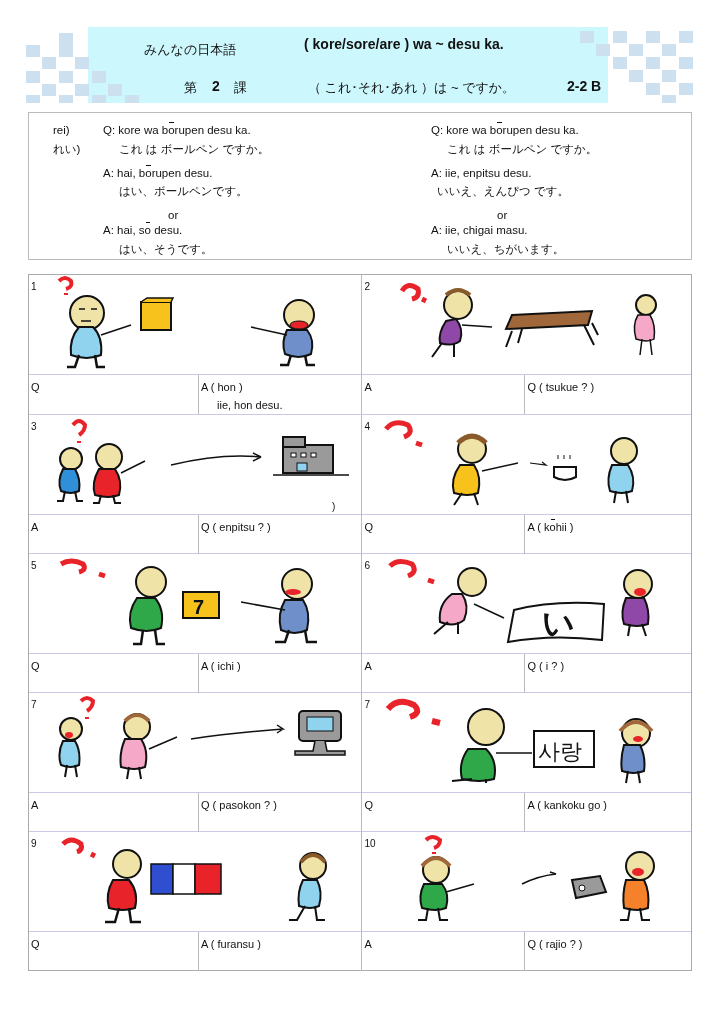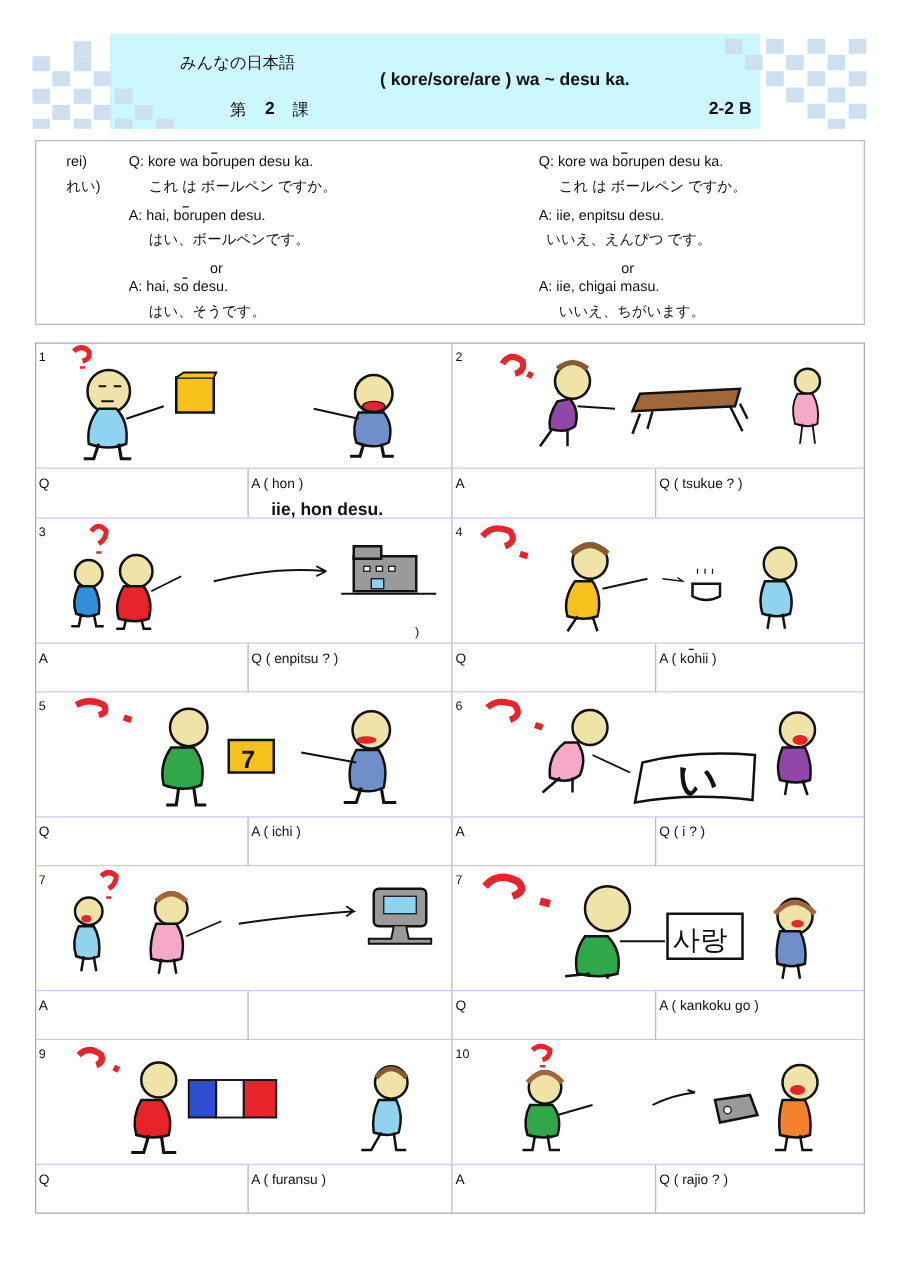--- a/index.html
+++ b/index.html
@@ -23,21 +23,21 @@
   .row { display: flex; height: 139px; border-top: 1px solid #c9c9e8; }
   .row:first-child { border-top: none; }
   .cell { width: 332px; height: 139px; position: relative; border-left: 1px solid #bbb; }
   .cell:first-child { border-left: none; width: 335px; }
   .pic { position: absolute; left: 0; top: 0; right: 0; height: 100px; border-bottom: 1px solid #c9c9e8; }
   .num { position: absolute; left: 2px; top: 6px; font-size: 10px; }
   .ans { position: absolute; left: 0; top: 100px; right: 0; bottom: 0; display: flex; }
   .ans-l { width: 170px; border-right: 1px solid #bbb; position: relative; }
   .ans-r { flex: 1; position: relative; }
   .ans-label { position: absolute; left: 2px; top: 6px; font-size: 11px; white-space: nowrap; }
-  .ans-sub { position: absolute; left: 18px; top: 24px; font-size: 14px; white-space: nowrap; font-weight: bold; }
+  .ans-sub { position: absolute; left: 18px; top: 24px; font-size: 11px; white-space: nowrap; }
   svg { position: absolute; left: 0; top: 0; }
 </style>
 </head>
 <body>
 
 <div class="header">
   <div class="header-band"></div>
 
   <div class="checker" style="left:33px;top:6px"></div>
   <div class="checker" style="left:0px;top:18px"></div>
@@ -65,24 +65,25 @@
   <div class="checker" style="left:587px;top:30px"></div>
   <div class="checker" style="left:620px;top:30px"></div>
   <div class="checker" style="left:653px;top:30px"></div>
   <div class="checker" style="left:603px;top:43px"></div>
   <div class="checker" style="left:636px;top:43px"></div>
   <div class="checker" style="left:620px;top:56px"></div>
   <div class="checker" style="left:653px;top:56px"></div>
   <div class="checker" style="left:636px;top:68px;height:8px"></div>
 
   <span class="h-text" style="left:118px;top:14px">みんなの日本語</span>
-  <span class="h-text h-bold" style="left:278px;top:28px">( kore/sore/are ) wa ~ desu ka.</span>
+  <span class="h-text h-bold" style="left:278px;top:9px">( kore/sore/are ) wa ~ desu ka.</span>
   <span class="h-text" style="left:158px;top:52px">第</span>
   <span class="h-text h-bold" style="left:186px;top:51px">2</span>
   <span class="h-text" style="left:208px;top:52px">課</span>
+  <span class="h-text" style="left:282px;top:52px">（ これ･それ･あれ ）は ~ ですか。</span>
   <span class="h-text h-bold" style="left:541px;top:51px">2-2 B</span>
 </div>
 
 <div class="example">
   <span class="ex-t" style="left:24px;top:11px">rei)</span>
   <span class="ex-t" style="left:24px;top:29px">れい)</span>
 
   <span class="ex-t" style="left:74px;top:11px"><span>Q:</span> <span>kore wa b</span><span class="macron">o</span><span>rupen desu ka.</span></span>
   <span class="ex-t" style="left:90px;top:29px">これ は ボールペン ですか。</span>
   <span class="ex-t" style="left:74px;top:54px"><span>A:</span> <span>hai, b</span><span class="macron">o</span><span>rupen desu.</span></span>
@@ -295,20 +296,23 @@
           <path d="M162 46 q40 -6 92 -10 l-6 -4 M254 36 l-6 4" stroke="#111" stroke-width="1.5" fill="none"></path>
           <rect x="270" y="18" width="42" height="30" rx="4" fill="#9a9a9a" stroke="#111" stroke-width="2"></rect>
           <rect x="278" y="24" width="26" height="14" fill="#8fd3ef" stroke="#111"></rect>
           <path d="M286 48 l-2 10 h-18 v4 h50 v-4 h-18 l-2 -10" fill="#9a9a9a" stroke="#111" stroke-width="1.5"></path>
         </svg>
       </div>
       <div class="ans">
         <div class="ans-l">
             <span class="ans-label">A</span>
           </div>
+        <div class="ans-r">
+            <span class="ans-label">Q  ( pasokon ? )</span>
+          </div>
       </div>
     </div>
     <div class="cell">
       <div class="pic">
         <span class="num">7</span>
         <svg width="332" height="100">
           <path d="M26 16 q10 -12 26 -4 q8 8 -4 12 M70 28 l8 2" stroke="#e8232a" stroke-width="6" fill="none"></path>
           <circle cx="124" cy="34" r="18" fill="#f0e3a8" stroke="#111" stroke-width="2"></circle>
           <path d="M106 56 q-10 14 -6 30 q18 4 32 0 q4 -18 -8 -30 z" fill="#2fa84a" stroke="#111" stroke-width="2"></path>
           <path d="M110 86 l-20 2 M124 86 l0 4" stroke="#111" stroke-width="2"></path>

